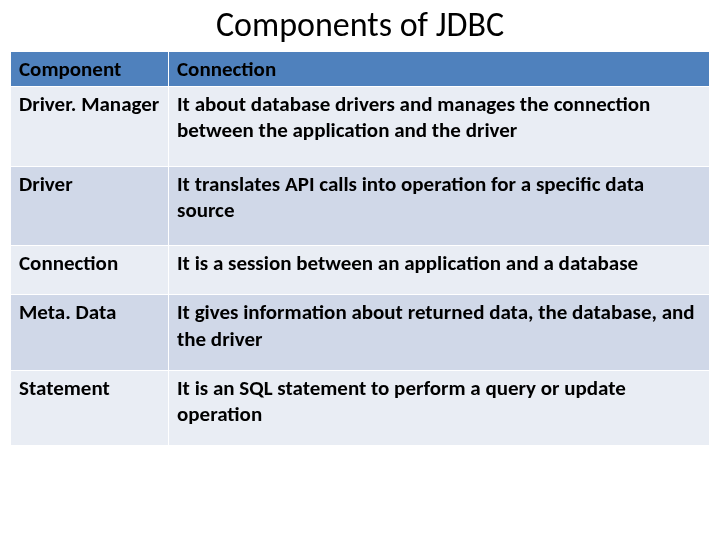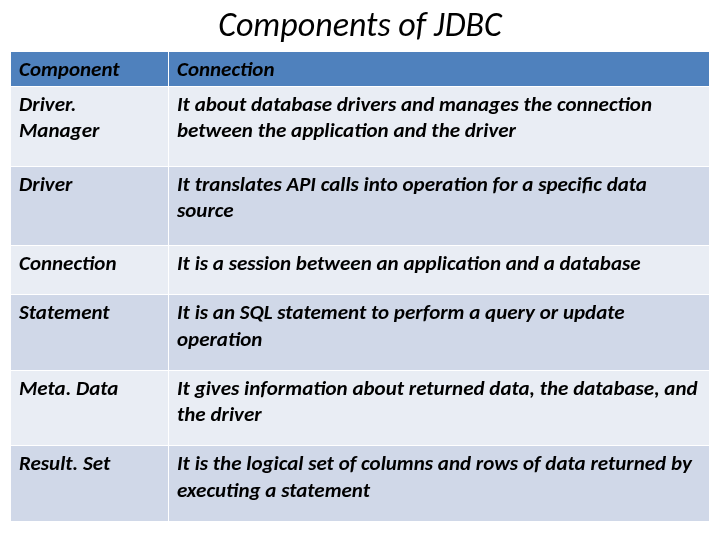--- a/index.html
+++ b/index.html
@@ -1,16 +1,16 @@
 <!DOCTYPE html>
 <html><head>
 <meta charset="utf-8">
 <style>
   html,body{margin:0;padding:0;width:720px;height:540px;background:#fff;font-family:Calibri,Arial,sans-serif;color:#000;}
-  .slide{width:720px;height:410px;box-sizing:border-box;padding:0 10px;font-style:italic;}
+  .slide{width:720px;height:410px;box-sizing:border-box;padding:0 10px;}
   .title{font-size:34px;text-align:center;padding:4px 0 6px 0;font-weight:400;}
   table{width:100%;border-collapse:collapse;table-layout:fixed;}
   col.c1{width:158px;}
   col.c2{width:auto;}
   th{background:#4f81bd;color:#000000;text-align:left;font-weight:700;font-size:21px;padding:4px 8px;border:1px solid #fff;}
   td{font-size:21px;font-weight:700;padding:4px 8px 22px 8px;vertical-align:top;border:1px solid #fff;line-height:1.25;margin-top:44px;}
   tbody tr:nth-child(odd) td{background:#e9edf4;}
   tbody tr:nth-child(even) td{background:#d0d8e8;}
   tbody tr.tight td{padding-bottom:18px;}
 </style>
@@ -37,26 +37,22 @@
       </tr>
       <tr>
         <td>Driver</td>
         <td>It translates API calls into operation for a specific data source</td>
       </tr>
       <tr class="tight">
         <td>Connection</td>
         <td>It is a session between an application and a database</td>
       </tr>
       <tr class="tight">
-        <td>Statement</td>
-        <td>It is an SQL statement to perform a query or update operation</td>
-      </tr>
-      <tr class="tight">
         <td>Meta. Data</td>
         <td>It gives information about returned data, the database, and the driver</td>
       </tr>
       <tr class="tight">
-        <td>Result. Set</td>
-        <td>It is the logical set of columns and rows of data returned by executing a statement</td>
+        <td>Statement</td>
+        <td>It is an SQL statement to perform a query or update operation</td>
       </tr>
     </tbody>
   </table>
 </div>
 
 </body></html>

